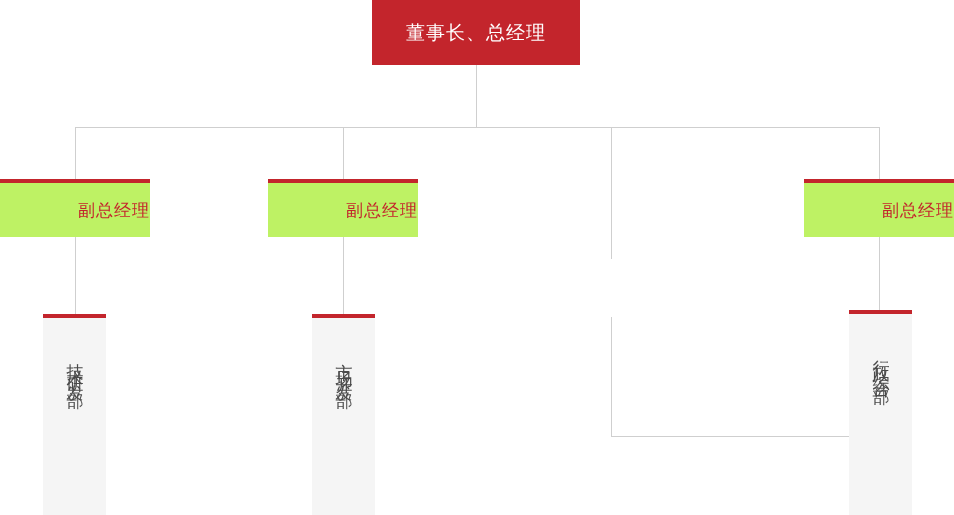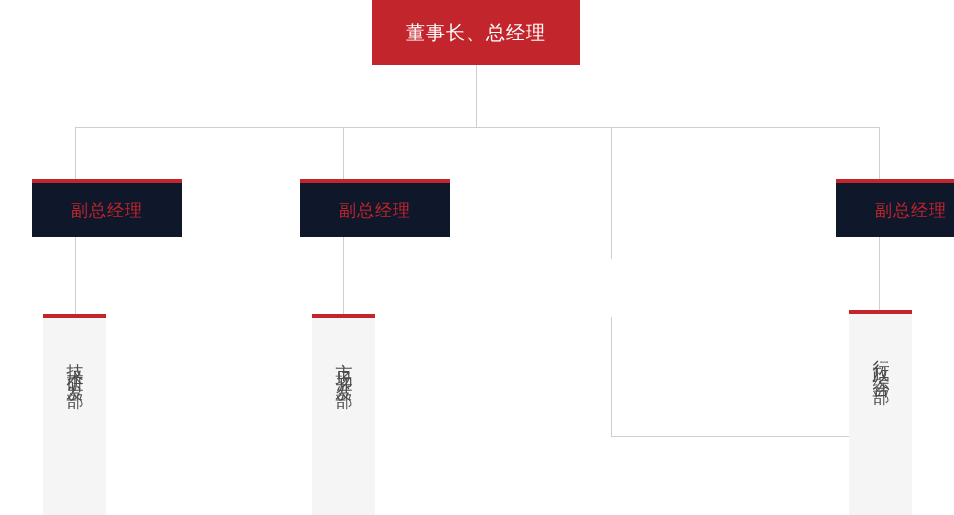--- a/index.html
+++ b/index.html
@@ -45,27 +45,26 @@
     letter-spacing: 1px;
     font-weight: 400;
     white-space: nowrap;
   }
 
   
   .box-exec {
     position: absolute;
     width: 150px;
     height: 58px;
-    background: #0f172a;
+    background: #bef264;
     border-top: 4px solid #c3252c;
     box-sizing: border-box;
     display: flex;
     align-items: center;
-    justify-content: center;
-    margin-left: 32px;
+    justify-content: flex-end;
   }
   .box-exec .label {
     color: #c3252c;
     font-size: 17px;
     letter-spacing: 1px;
     white-space: nowrap;
   }
 
   #box-vgm-1 { left: 0px;   top: 179px; }
   #box-vgm-2 { left: 268px; top: 179px; }

